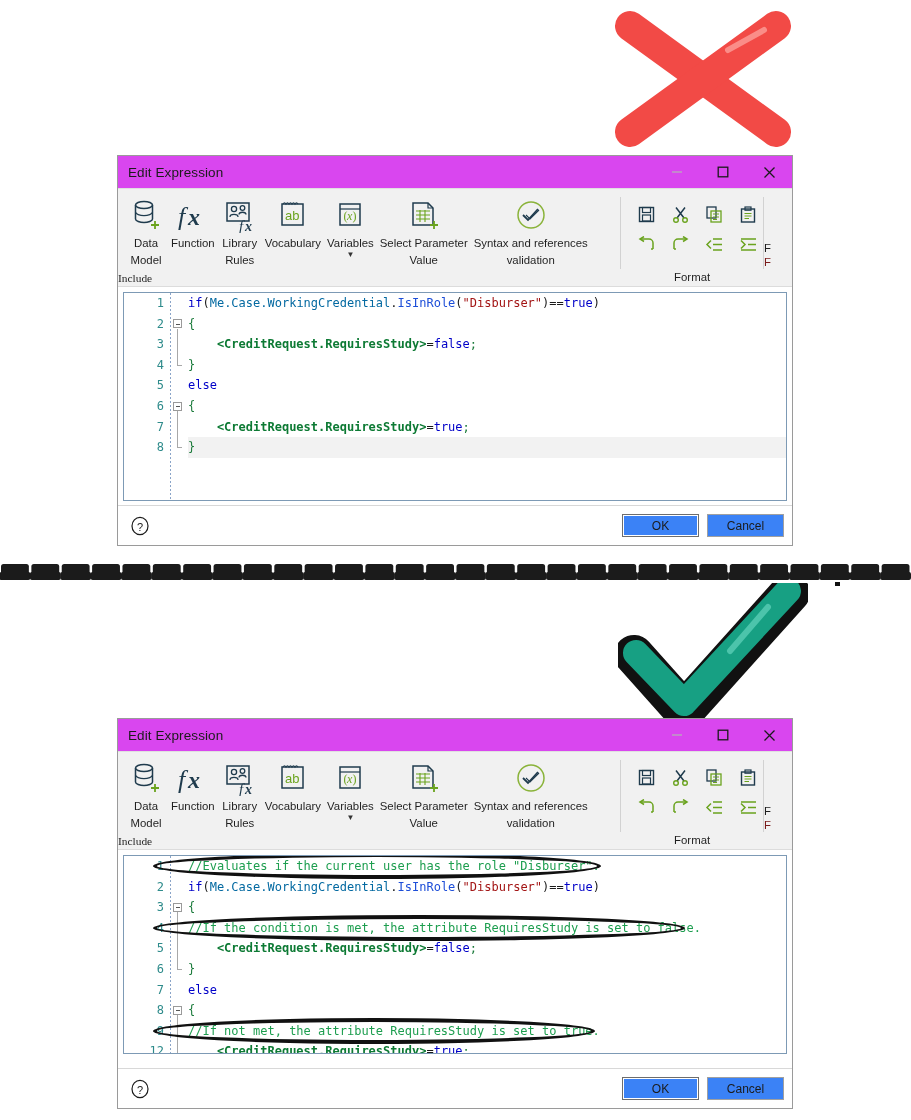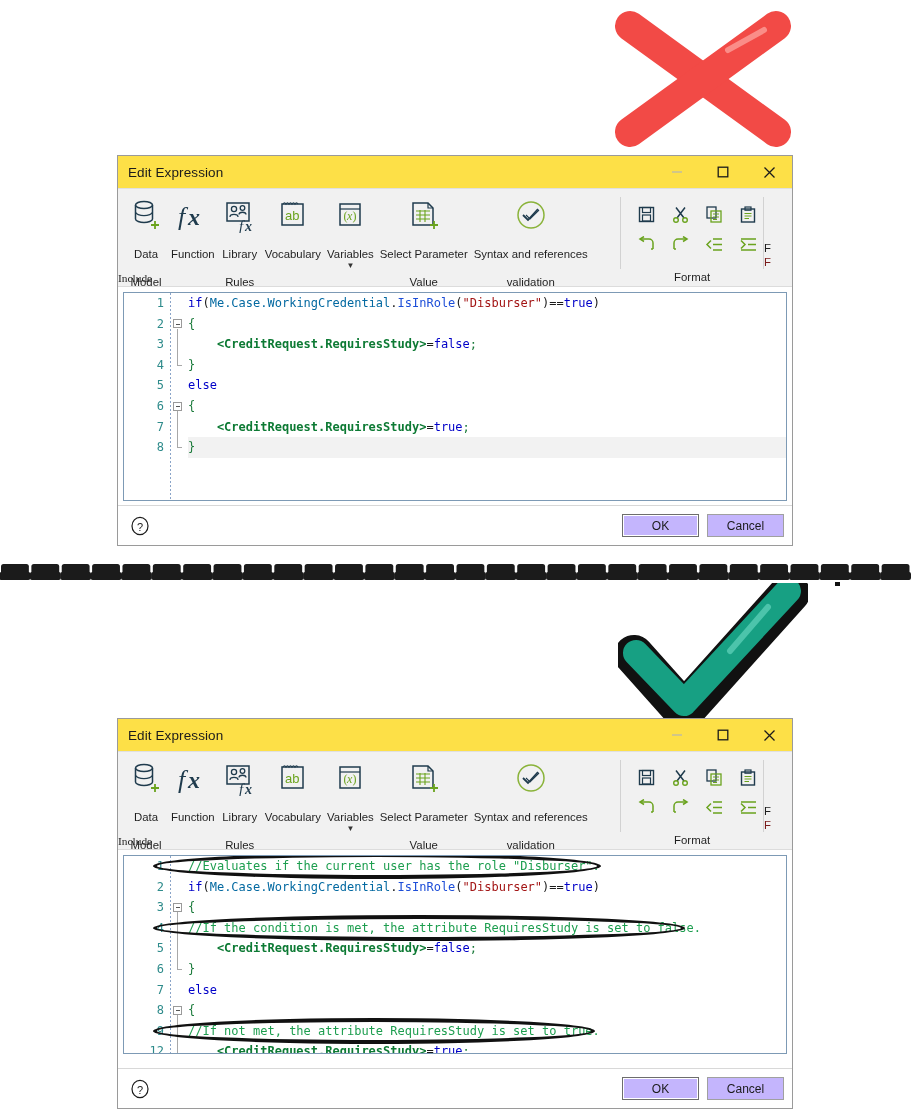--- a/index.html
+++ b/index.html
@@ -25,21 +25,21 @@
     position:absolute;
     background:#ffffff;
     border:1px solid #9a9a9a;
     box-shadow: 0 0 0 0 rgba(0,0,0,0);
   }
   .dlg1 { left:117px; top:155px; width:676px; height:391px; }
   .dlg2 { left:117px; top:718px; width:676px; height:391px; }
 
   .titlebar {
     height:32px; display:flex; align-items:center;
-    background:#fde047; position:relative;
+    background:#d946ef; position:relative;
   }
   .title-text {
     font-size:13.5px; color:#1b1b1b; padding-left:10px; letter-spacing:.1px;
   }
   .win-controls { position:absolute; right:0; top:0; height:32px; display:flex; }
   .win-btn {
     width:46px; height:32px; display:flex; align-items:center; justify-content:center;
   }
   .win-btn svg { display:block; }
 
@@ -60,21 +60,21 @@
   }
 
   .btn-row { display:flex; align-items:flex-start; height:78px; }
   .rbtn {
     display:flex; flex-direction:column; align-items:center;
     padding:6px 3px 0 3px; min-width:44px;
   }
   .rbtn .ic { height:38px; display:flex; align-items:flex-end; justify-content:center; }
   .rbtn .lbl {
     font-size:11.4px; color:#1f1f1f; text-align:center; line-height:13px;
-    margin-top:15px; white-space:nowrap;
+    margin-top:4px; white-space:nowrap;
   }
   .caret { font-size:8px; line-height:8px; color:#333; margin-top:1px; }
   .grp-title {
     position:absolute; bottom:3px; width:100%; text-align:center;
     font-size:11.4px; color:#1f1f1f;
   }
   .grp-title-include { bottom:2px; left:0; width:504px; text-align:left;font-family:Liberation Serif, serif; }
 
   
   .fmt-grid {
@@ -153,21 +153,21 @@
   
   .footer {
     position:absolute; left:0; right:0; bottom:0; height:40px;
     border-top:1px solid #d8d8d8; background:#ffffff;
     display:flex; align-items:center; padding:0 8px;
   }
   .help-ic { width:20px; height:20px; margin-left:4px; }
   .footer-spacer { flex:1; }
   .dbtn {
     width:77px; height:23px; font-size:12px; color:#1b1b1b;
-    background:#c4b5fd; border:1px solid #a0a0a0;
+    background:#3b82f6; border:1px solid #a0a0a0;
     display:flex; align-items:center; justify-content:center;
     margin-left:8px; font-family:"Liberation Sans", sans-serif;
   }
   .dbtn.primary { border:1px solid #6d6d6d; box-shadow: inset 0 0 0 1px #fff; }
 </style>
 </head>
 <body>
 
 <div class="page">
 

